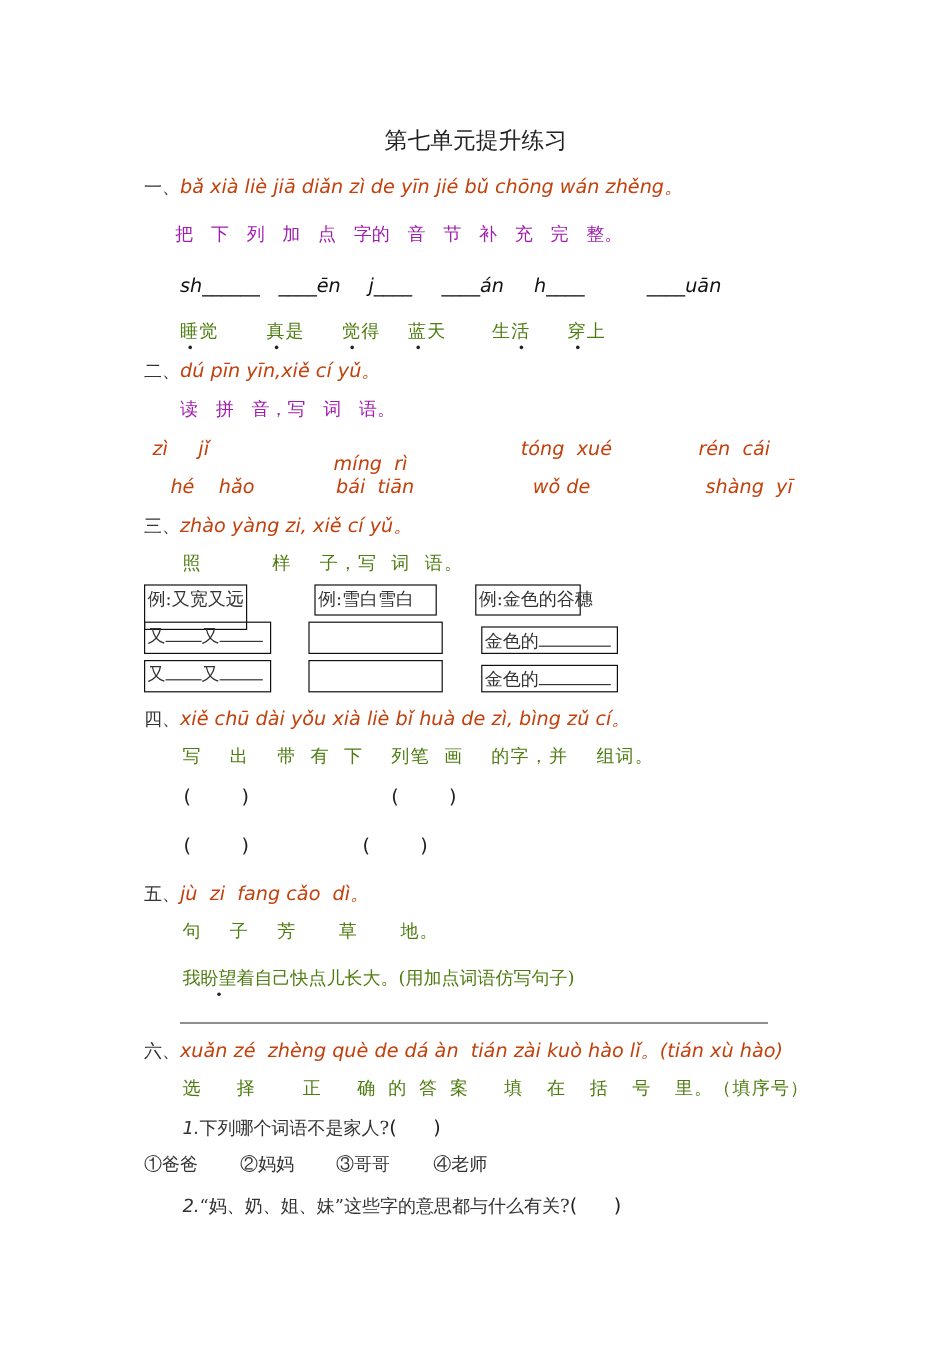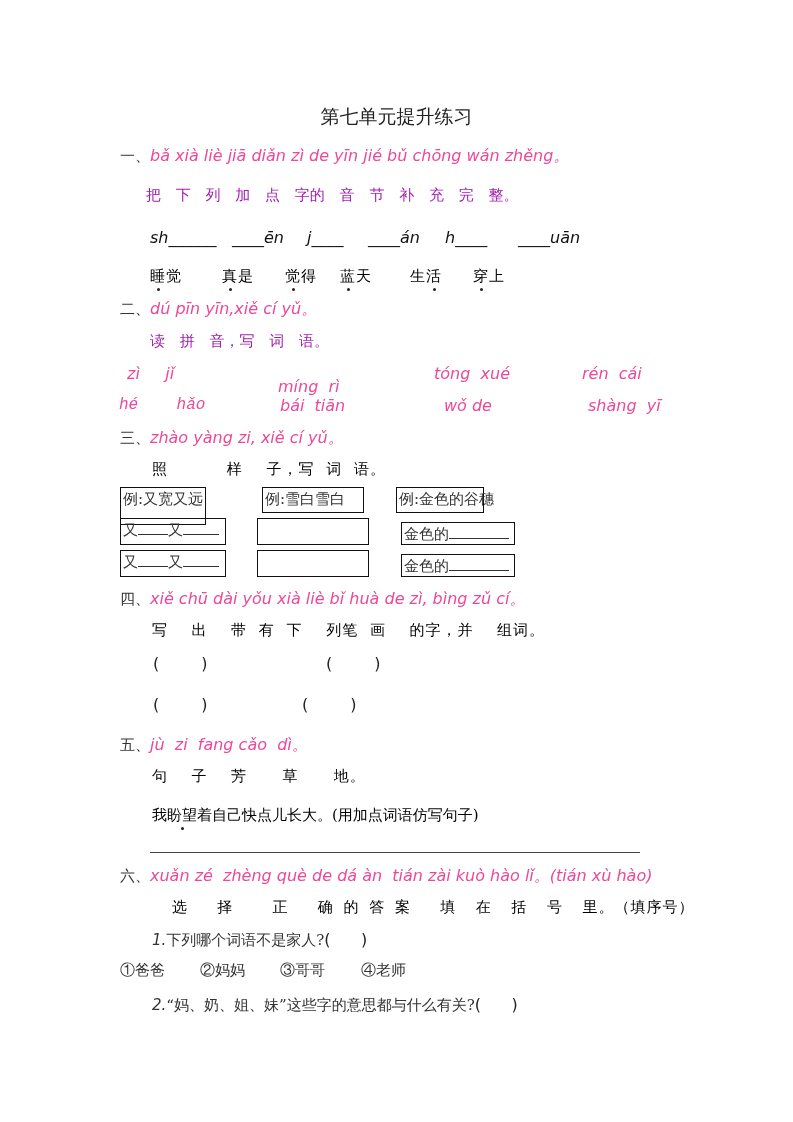--- a/index.html
+++ b/index.html
@@ -2,22 +2,22 @@
 <html><head>
   <meta charset="utf-8">
   <style>
     html, body { margin: 0; padding: 0; background: #ffffff; }
     body { width: 793px; height: 1122px; position: relative; overflow: hidden;
       font-family: "DejaVu Serif", "Liberation Serif", serif; color: #222; }
     .abs { position: absolute; white-space: nowrap; }
     .title { top: 104px; left: 0; width: 793px; text-align: center; font-size: 19px; color: #222; }
     .sec { font-size: 16px; color: #222; }
     .sec .num { font-family: "DejaVu Serif", serif; font-size: 15px; color: #333; }
-    .py { font-family: "DejaVu Sans", "Liberation Sans", sans-serif; font-style: italic; font-size: 16px; color: #ec4899; }
-    .cn { font-size: 15px; color: #000000; letter-spacing: 1px; }
+    .py { font-family: "DejaVu Sans", "Liberation Sans", sans-serif; font-style: italic; font-size: 16px; color: #c2410c; }
+    .cn { font-size: 15px; color: #4d7c0f; letter-spacing: 1px; }
     .cn-wide { font-size: 15px; color: #a21caf; word-spacing: 10px; }
     .fill { font-family: "DejaVu Sans", sans-serif; font-style: italic; font-size: 16px; color: #111; }
     .dot { position: relative; display: inline-block; }
     .dot::after { content: ""; position: absolute; left: 50%; bottom: -5px; width: 3px; height: 3px;
       margin-left: -1.5px; background: #222; border-radius: 50%; }
     .box { position: absolute; border: 1.5px solid #111; box-sizing: border-box;
       font-size: 15px; color: #333; padding: 1px 2px; line-height: 20px; white-space: nowrap; }
     .blank-u { display: inline-block; border-bottom: 1px solid #333; height: 14px; vertical-align: baseline; }
     .paren { font-family: "DejaVu Sans", sans-serif; font-size: 16px; color: #222; }
     .hr { position: absolute; height: 1px; background: #444; }
@@ -32,40 +32,40 @@
 <div class="abs sec" style="top:146px; left:120px;">
   <span class="num">一、</span><span class="py">bǎ xià liè jiā  diǎn zì de yīn jié bǔ chōng wán zhěng。</span>
 </div>
 <div class="abs cn-wide" style="top:186px; left:146px;">把 下 列 加 点 字的 音 节 补 充  完  整。</div>
 
 <div class="abs fill" style="top:228px; left:150px;">sh______</div>
 <div class="abs fill" style="top:228px; left:232px;">____ēn</div>
 <div class="abs fill" style="top:228px; left:307px;">j____</div>
 <div class="abs fill" style="top:228px; left:368px;">____án</div>
 <div class="abs fill" style="top:228px; left:445px;">h____</div>
-<div class="abs fill" style="top:228px; left:518px;">____uān</div>
+<div class="abs fill" style="top:228px; left:539px;">____uān</div>
 
 <div class="abs cn" style="top:267px; left:150px;"><span class="dot">睡</span><span>觉</span></div>
 <div class="abs cn" style="top:267px; left:222px;"><span class="dot">真</span><span>是</span></div>
 <div class="abs cn" style="top:267px; left:285px;"><span class="dot">觉</span><span>得</span></div>
 <div class="abs cn" style="top:267px; left:340px;"><span class="dot">蓝</span><span>天</span></div>
 <div class="abs cn" style="top:267px; left:410px;"><span>生</span><span class="dot">活</span></div>
 <div class="abs cn" style="top:267px; left:473px;"><span class="dot">穿</span><span>上</span></div>
 
 <div class="abs sec" style="top:299px; left:120px;">
   <span class="num">二、</span><span class="py">dú pīn yīn,xiě  cí  yǔ。</span>
 </div>
 <div class="abs cn-wide" style="top:332px; left:150px;">读 拼 音，写 词 语。</div>
 
 <div class="abs py" style="top:364px; left:127px; white-space:pre;">zì     jǐ</div>
 <div class="abs py" style="top:364px; left:278px; white-space:pre;margin-top:13px;">míng  rì</div>
 <div class="abs py" style="top:364px; left:434px; white-space:pre;">tóng  xué</div>
 <div class="abs py" style="top:364px; left:582px; white-space:pre;">rén  cái</div>
 
-<div class="abs py" style="top:396px; left:119px; white-space:pre;font-family:Liberation Mono, monospace;">hé    hǎo</div>
+<div class="abs py" style="top:396px; left:142px; white-space:pre;">hé    hǎo</div>
 <div class="abs py" style="top:396px; left:280px; white-space:pre;">bái  tiān</div>
 <div class="abs py" style="top:396px; left:444px; white-space:pre;">wǒ de</div>
 <div class="abs py" style="top:396px; left:588px; white-space:pre;">shàng  yī</div>
 
 <div class="abs sec" style="top:428px; left:120px;">
   <span class="num">三、</span><span class="py">zhào yàng zi,  xiě cí yǔ。</span>
 </div>
 <div class="abs cn" style="top:460px; left:152px; white-space:pre; word-spacing:6px;">照     样  子，写 词 语。</div>
 
 <div class="box" style="top:487px; left:120px; width:86px; height:38px;">例:又宽又远</div>
@@ -94,21 +94,21 @@
   <span class="num">五、</span><span class="py" style="white-space:pre;">jù  zi  fang cǎo  dì。</span>
 </div>
 <div class="abs cn" style="top:767px; left:152px; white-space:pre; word-spacing:6px;">句  子  芳   草   地。</div>
 
 <div class="abs cn" style="top:806px; left:152px; letter-spacing:0;"><span>我</span><span class="dot">盼望</span><span>着自己快点儿长大。(用加点词语仿写句子)</span></div>
 <div class="hr" style="top:852px; left:150px; width:490px;"></div>
 
 <div class="abs sec" style="top:866px; left:120px;">
   <span class="num">六、</span><span class="py" style="white-space:pre;">xuǎn zé  zhèng què de dá àn  tián zài kuò hào lǐ。(tián xù hào)</span>
 </div>
-<div class="abs cn" style="top:898px; left:152px; white-space:pre; word-spacing:4px;margin-left:20px;">选   择    正   确 的 答 案   填  在  括  号  里。（填序号）</div>
+<div class="abs cn" style="top:898px; left:152px; white-space:pre; word-spacing:4px;">选   择    正   确 的 答 案   填  在  括  号  里。（填序号）</div>
 
 <div class="abs q" style="top:930px; left:152px;"><span class="qn">1.</span><span>下列哪个词语不是家人?</span><span class="paren" style="white-space:pre;">(      )</span></div>
 
 <div class="abs q" style="top:961px; left:120px;">①爸爸</div>
 <div class="abs q" style="top:961px; left:200px;">②妈妈</div>
 <div class="abs q" style="top:961px; left:280px;">③哥哥</div>
 <div class="abs q" style="top:961px; left:361px;">④老师</div>
 
 <div class="abs q" style="top:995px; left:152px;"><span class="qn">2.</span><span>“妈、奶、姐、妹”这些字的意思都与什么有关?</span><span class="paren" style="white-space:pre;">(      )</span></div>
 

